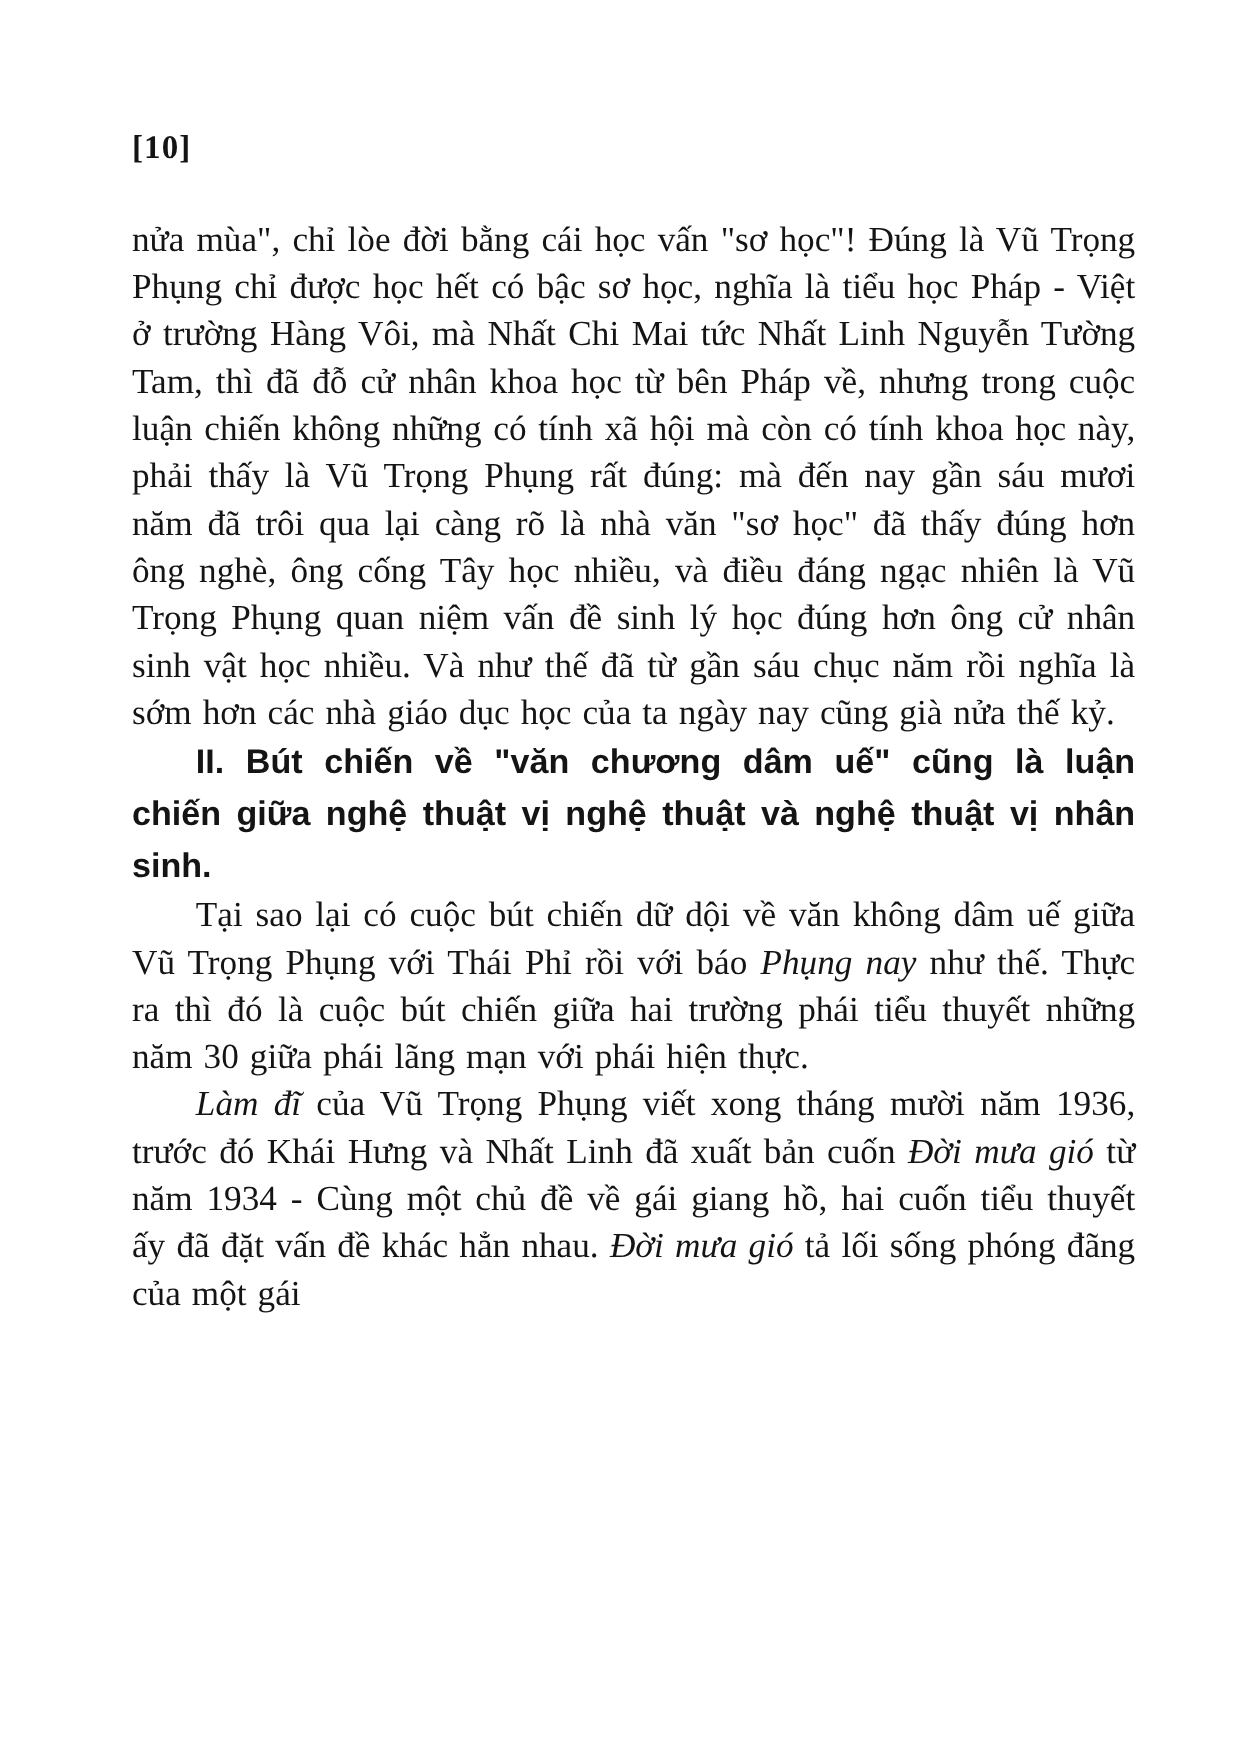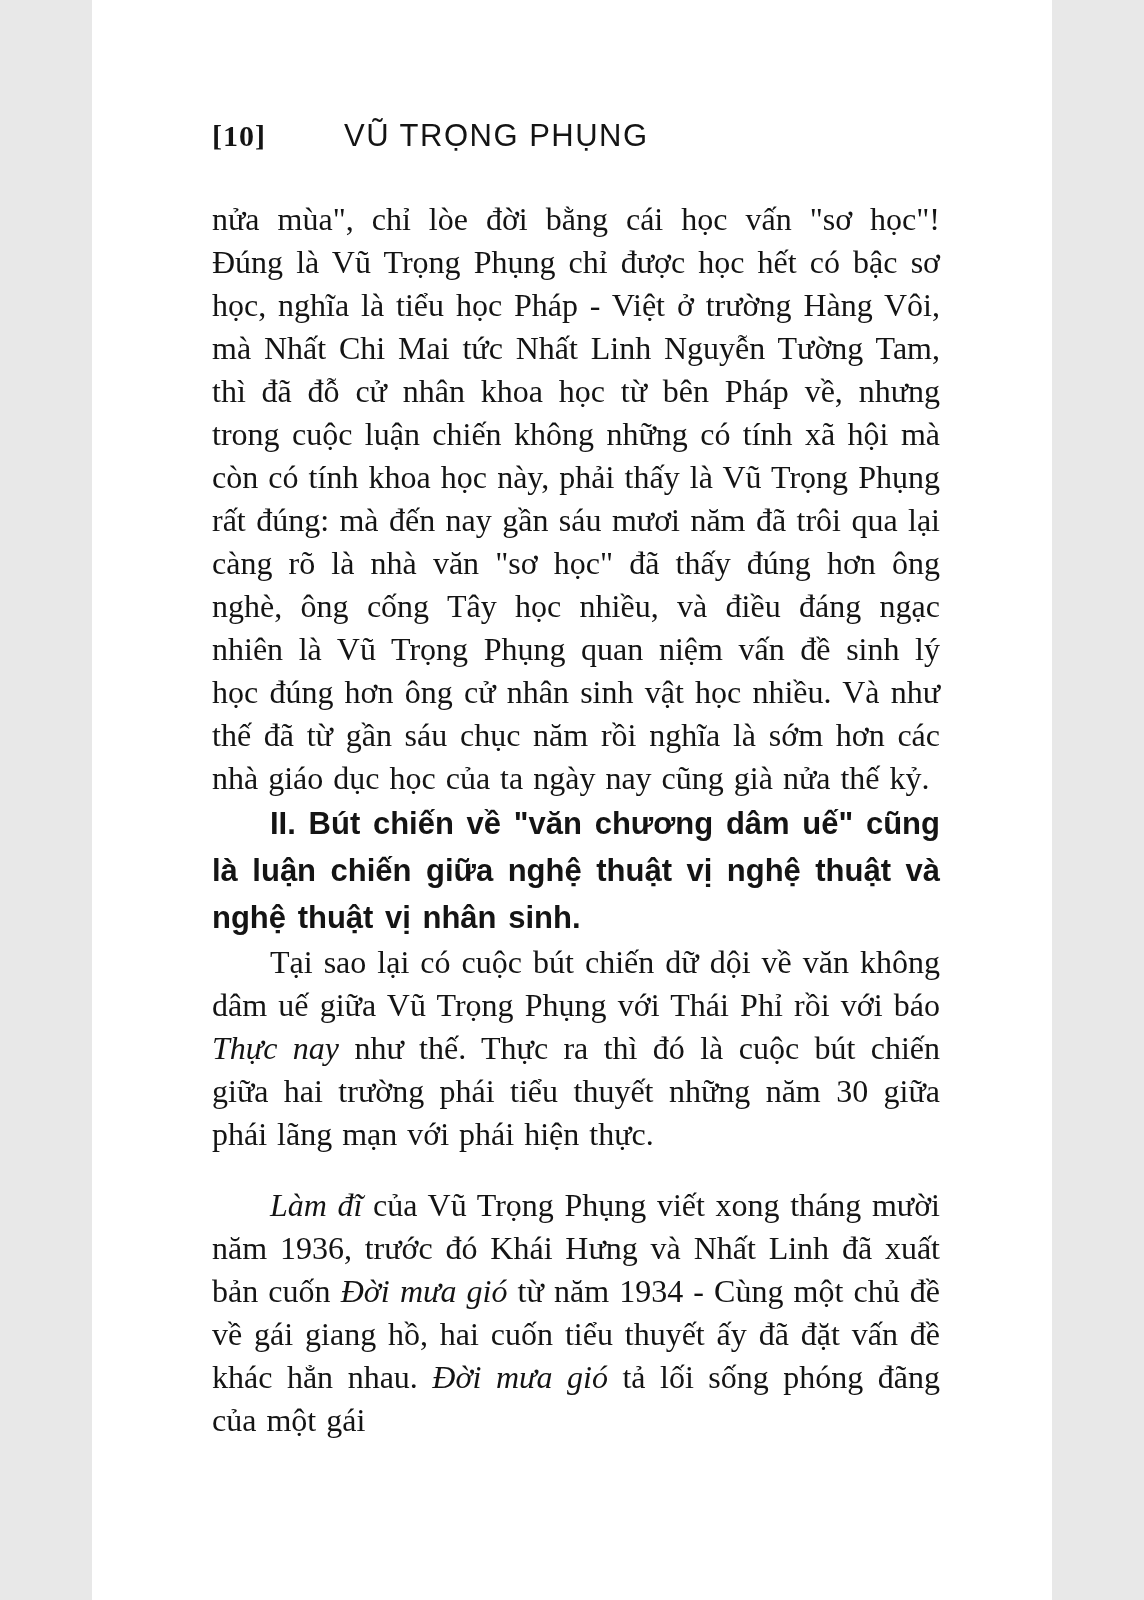--- a/index.html
+++ b/index.html
@@ -2,21 +2,21 @@
 <html lang="vi"><head>
 <meta charset="utf-8">
 <style>
   html, body {
     margin: 0;
     padding: 0;
     background: #e8e8e8;
   }
   .page {
     position: relative;
-    width: 960px;
+    width: 1144px;
     height: 1600px;
     margin: 0 auto;
     background: #ffffff;
     color: #141414;
     overflow: hidden;
     box-sizing: border-box;
     padding: 118px 112px 0 120px;
   }
   .page-header {
     display: flex;
@@ -43,21 +43,20 @@
     text-align: justify;
     word-spacing: 2px;
   }
   main.page-body p {
     margin: 0;
   }
   p.body {
     margin-bottom: 0;
   }
   p.body + p.body {
-    margin-top: 28px;
   }
   p.indent {
     text-indent: 58px;
   }
   p.heading {
     font-family: "Liberation Sans", sans-serif;
     font-weight: bold;
     font-size: 31px;
     line-height: 47px;
     margin-top: 66px;
@@ -70,23 +69,22 @@
   span.run {
     
   }
 </style>
 </head>
 <body>
 
 <div class="page">
   <header class="page-header">
     <span class="page-number">[10]</span>
-    <span class="running-title">VŨ TRỌNG PHỤNG</span>
   </header>
 
   <main class="page-body">
 
   <p class="body"><span class="run">nửa mùa", chỉ lòe đời bằng cái học vấn "sơ học"! Đúng là Vũ Trọng Phụng chỉ được học hết có bậc sơ học, nghĩa là tiểu học Pháp - Việt ở trường Hàng Vôi, mà Nhất Chi Mai tức Nhất Linh Nguyễn Tường Tam, thì đã đỗ cử nhân khoa học từ bên Pháp về, nhưng trong cuộc luận chiến không những có tính xã hội mà còn có tính khoa học này, phải thấy là Vũ Trọng Phụng rất đúng: mà đến nay gần sáu mươi năm đã trôi qua lại càng rõ là nhà văn "sơ học" đã thấy đúng hơn ông nghè, ông cống Tây học nhiều, và điều đáng ngạc nhiên là Vũ Trọng Phụng quan niệm vấn đề sinh lý học đúng hơn ông cử nhân sinh vật học nhiều. Và như thế đã từ gần sáu chục năm rồi nghĩa là sớm hơn các nhà giáo dục học của ta ngày nay cũng già nửa thế kỷ.</span></p>
       <p class="heading indent"><span class="run">II. Bút chiến về "văn chương dâm uế" cũng là luận chiến giữa nghệ thuật vị nghệ thuật và nghệ thuật vị nhân sinh.</span></p>
-      <p class="body indent"><span class="run">Tại sao lại có cuộc bút chiến dữ dội về văn không dâm uế giữa Vũ Trọng Phụng với Thái Phỉ rồi với báo </span><span class="run italic">Thực nay</span><span class="run"> như thế. Thực ra thì đó là cuộc bút chiến giữa hai trường phái tiểu thuyết những năm 30 giữa phái lãng mạn với phái hiện thực.</span></p>
+      <p class="body indent"><span class="run">Tại sao lại có cuộc bút chiến dữ dội về văn không dâm uế giữa Vũ Trọng Phụng với Thái Phỉ rồi với báo </span><span class="run italic">Phụng nay</span><span class="run"> như thế. Thực ra thì đó là cuộc bút chiến giữa hai trường phái tiểu thuyết những năm 30 giữa phái lãng mạn với phái hiện thực.</span></p>
       <p class="body indent"><span class="run italic">Làm đĩ</span><span class="run"> của Vũ Trọng Phụng viết xong tháng mười năm 1936, trước đó Khái Hưng và Nhất Linh đã xuất bản cuốn </span><span class="run italic">Đời mưa gió</span><span class="run"> từ năm 1934 - Cùng một chủ đề về gái giang hồ, hai cuốn tiểu thuyết ấy đã đặt vấn đề khác hẳn nhau. </span><span class="run italic">Đời mưa gió</span><span class="run"> tả lối sống phóng đãng của một gái</span></p>
     </main>
 </div>
 
 </body></html>

